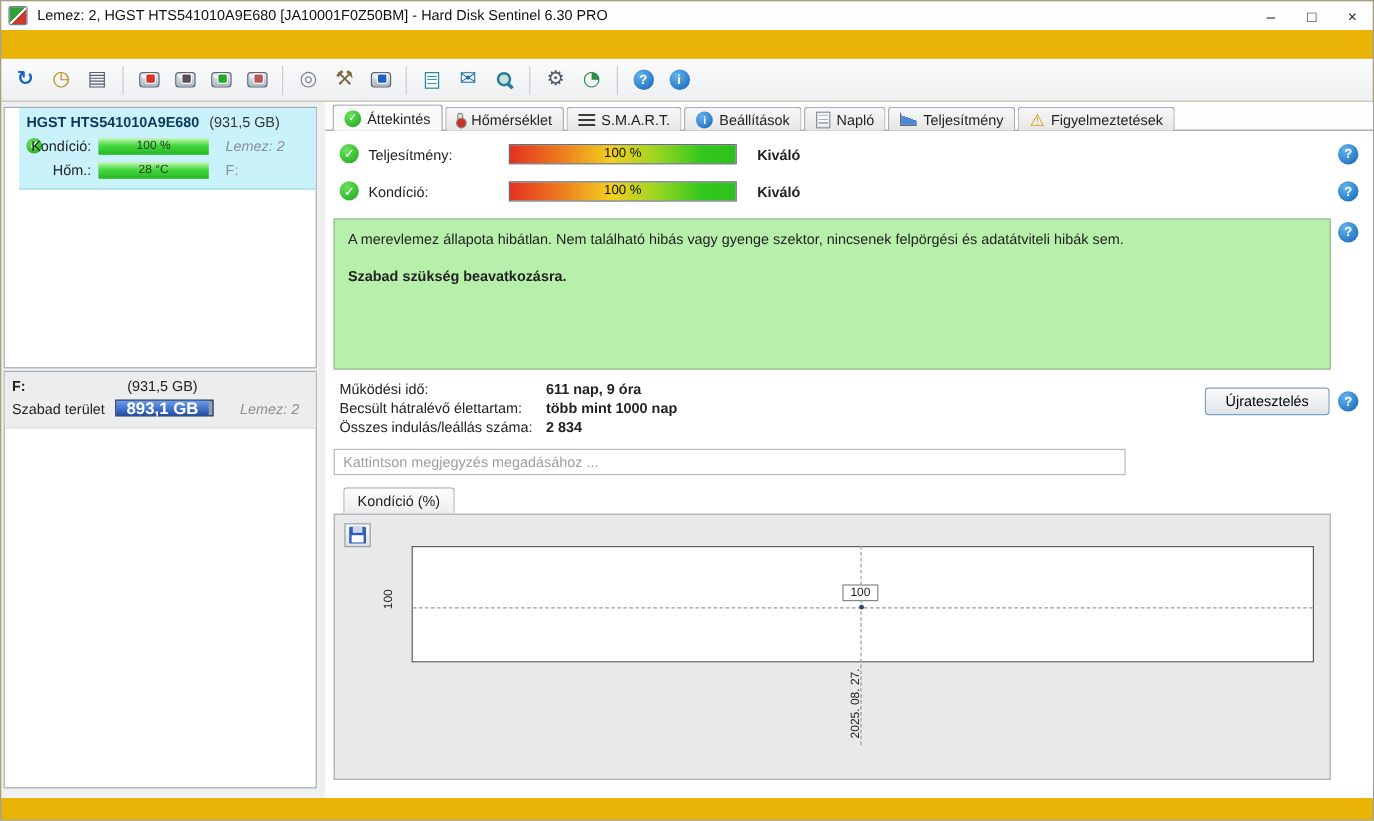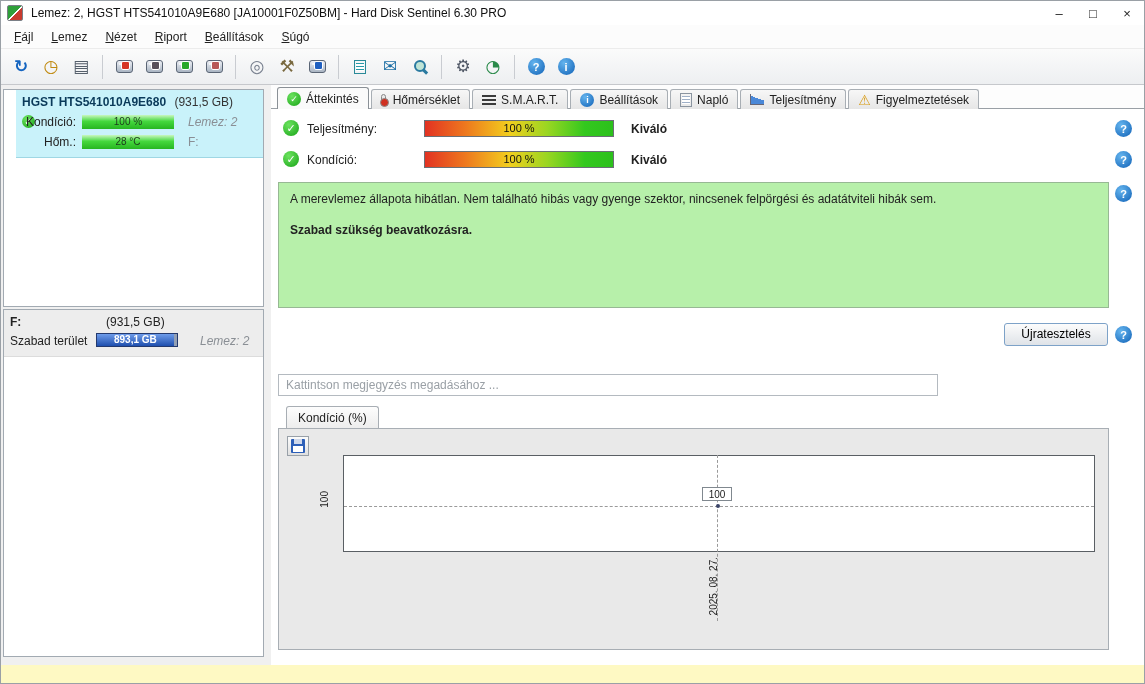--- a/index.html
+++ b/index.html
@@ -1,18 +1,18 @@
 <!DOCTYPE html>
 <html><head>
 <meta charset="utf-8">
 <style>
   * { margin:0; padding:0; box-sizing:border-box; }
   html,body { width:1145px; height:684px; }
   body { font-family:"Liberation Sans","DejaVu Sans",sans-serif; font-size:12px; color:#222; background:#fff; }
-  .app { position:relative; width:1145px; height:684px; overflow:hidden; border:1px solid #9aa0a6; background:#fef9c3; }
+  .app { position:relative; width:1145px; height:684px; overflow:hidden; border:1px solid #9aa0a6; background:#eab308; }
 
   
   .titlebar { position:absolute; left:0; top:0; width:100%; height:24px; background:#fff; display:flex; align-items:center; }
   .app-icon { width:16px; height:16px; margin-left:6px; border-radius:2px;
     background:linear-gradient(135deg,#2fa03a 0 48%,#fff 48% 56%,#c83a2e 56%); border:1px solid #7a7f86; }
   .title-text { margin-left:8px; color:#111; }
   .win-controls { margin-left:auto; display:flex; height:100%; }
   .win-btn { width:34px; height:24px; display:flex; align-items:center; justify-content:center; font-size:13px; color:#222; cursor:default; }
 
   
@@ -57,21 +57,21 @@
   .gbar i { font-style:normal; }
   .dmeta { position:absolute; left:168px; top:2px; color:#8a8f95; font-style:italic; }
   .dmeta.plain { font-style:normal; }
   .part-entry { background:#ededed; border-bottom:1px solid #dcdcdc; padding:4px 4px 6px; }
   .part-title { position:relative; height:18px; }
   .part-name { font-weight:bold; position:absolute; left:2px; top:1px; }
   .part-size { position:absolute; left:98px; top:1px; }
   .part-row { position:relative; height:18px; }
   .part-free-label { position:absolute; left:2px; top:2px;text-align:right; }
   .fbar { position:absolute; left:88px; top:1px; width:82px; height:14px; border:1px solid #23396e; background:#93a0b4; }
-  .fbar i { display:block; height:100%; width:96%; background:linear-gradient(#6e9cea,#1f4fae); color:#fff; font-style:normal; font-size:10px; font-weight:bold; text-align:center; line-height:12px; }
+  .fbar i { display:block; height:100%; width:96%; background:linear-gradient(#6e9cea,#1f4fae); color:#fff; font-style:normal; font-size:14px; font-weight:bold; text-align:center; line-height:12px; }
   .part-row .dmeta { left:192px; }
 
   
   .content { position:absolute; left:270px; top:0; width:875px; height:580px; background:#fff; }
   .tabstrip { position:absolute; left:0; top:0; width:100%; height:24px; display:flex; align-items:flex-end; gap:2px; padding-left:6px; border-bottom:1px solid #9aa0a6; background:#fdfdfd; }
   .tab { display:flex; align-items:center; gap:5px; height:20px; padding:0 9px; border:1px solid #a8aeb4; border-bottom:none; border-radius:3px 3px 0 0; background:linear-gradient(#f7f7f7,#e6e6e6); position:relative; top:1px; }
   .tab.active { height:22px; background:#fafafa; border-color:#8a9096; }
   .circle-blue.xs, .ic-check.xs { width:14px; height:14px; font-size:9px; }
   .ic-thermo { width:5px; height:12px; background:linear-gradient(#e8e8e8 0 4px,#d03020 4px); border:1px solid #888; border-radius:3px; position:relative; margin-right:2px; }
   .ic-thermo::after { content:""; position:absolute; left:-2px; bottom:-2px; width:7px; height:7px; background:#d03020; border-radius:50%; border:1px solid #888; }
@@ -122,28 +122,20 @@
   <div class="titlebar">
     <span class="app-icon"></span>
     <span class="title-text">Lemez: 2, HGST HTS541010A9E680 [JA10001F0Z50BM]  -  Hard Disk Sentinel 6.30 PRO</span>
     <div class="win-controls">
       <span class="win-btn">–</span>
       <span class="win-btn">□</span>
       <span class="win-btn">×</span>
     </div>
   </div>
 
-  <div class="menubar">
-    <span class="menu-item">Fájl</span>
-    <span class="menu-item">Lemez</span>
-    <span class="menu-item">Nézet</span>
-    <span class="menu-item">Riport</span>
-    <span class="menu-item">Beállítások</span>
-    <span class="menu-item">Súgó</span>
-  </div>
 
   <div class="toolbar">
     <span class="tbtn">
         <span class="glyph" style="color:#1565c0;font-weight:bold">↻</span>
       </span>
     <span class="tbtn">
         <span class="glyph" style="color:#c08a10">◷</span>
       </span>
     <span class="tbtn">
         <span class="glyph" style="color:#56606c">▤</span>
@@ -295,20 +287,31 @@
         <span class="rating">Kiváló</span>
         <span class="circle-blue help" style="top:2px">?</span>
       </div>
 
       <div class="msgbox">
         <div class="p1">A merevlemez állapota hibátlan. Nem található hibás vagy gyenge szektor, nincsenek felpörgési és adatátviteli hibák sem.</div>
         <div class="p2">Szabad szükség beavatkozásra.</div>
       </div>
       <span class="circle-blue help" style="top:100px">?</span>
 
+      <div class="statgrid">
+        <div>
+          <span class="stat-label">Működési idő:</span><span class="stat-value">611 nap, 9 óra</span>
+        </div>
+        <div>
+          <span class="stat-label">Becsült hátralévő élettartam:</span><span class="stat-value">több mint 1000 nap</span>
+        </div>
+        <div>
+          <span class="stat-label">Összes indulás/leállás száma:</span><span class="stat-value">2 834</span>
+        </div>
+      </div>
 
       <button class="retest">Újratesztelés</button>
       <span class="circle-blue help" style="top:241px">?</span>
 
       <input class="comment" placeholder="Kattintson megjegyzés megadásához ..." style="">
 
       <div class="chart-tab">Kondíció  (%)</div>
 
       <div class="chart-panel">
         <button class="savebtn">

